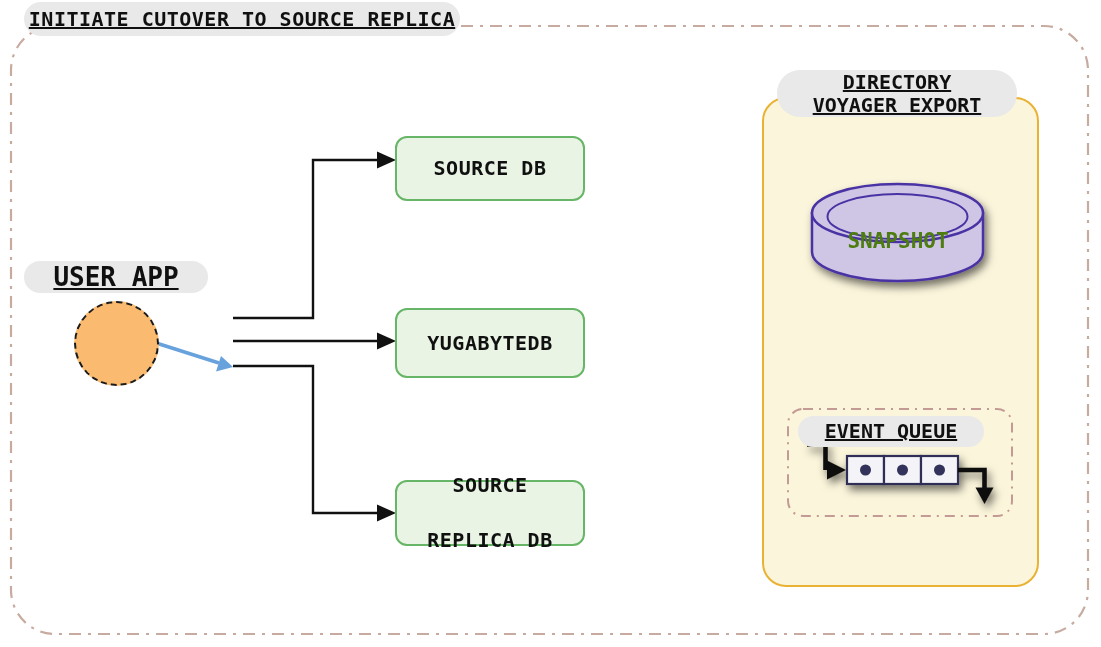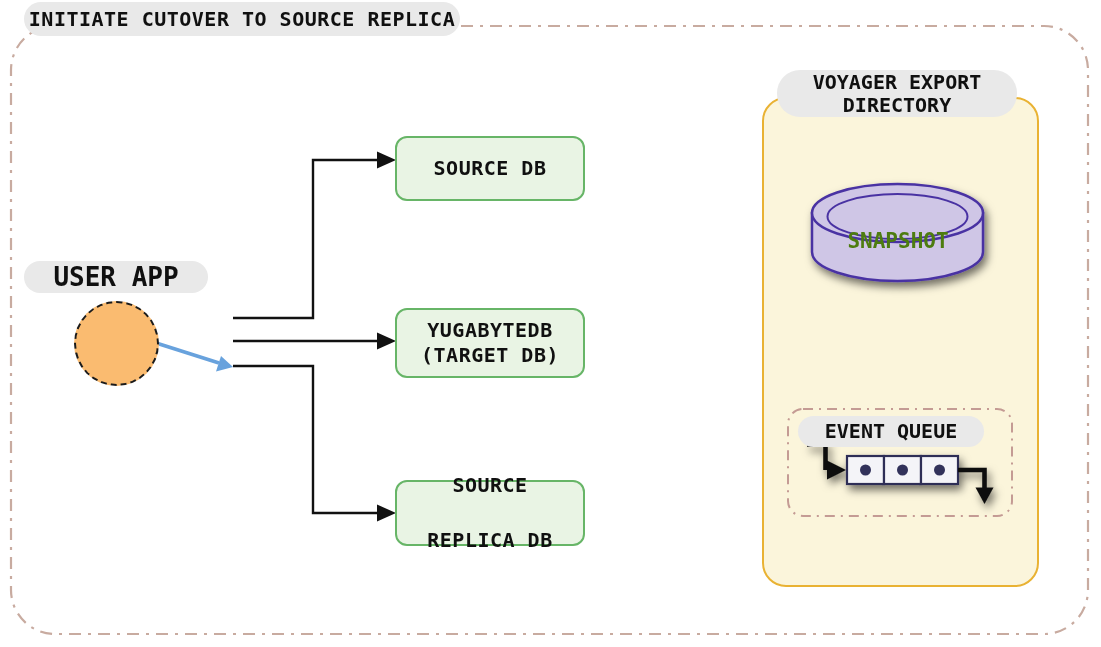--- a/index.html
+++ b/index.html
@@ -4,21 +4,21 @@
 <style>
   html,body { margin:0; padding:0; background:#ffffff; }
   .canvas {
     position:relative; width:1101px; height:647px; background:#ffffff;
     font-family:"DejaVu Sans Mono","Liberation Mono",monospace;
     font-weight:700; color:#101010; overflow:hidden;
   }
   svg.layer { position:absolute; left:0; top:0; z-index:2; }
   .pill {
     position:absolute; background:#E9E9E9; border-radius:20px;
-    text-align:center; z-index:3; box-sizing:border-box;
+    text-align:center; z-index:3; box-sizing:border-box;text-decoration:underline;
   }
   .title-pill  { left:24px;  top:2px;   width:436px; height:34px; line-height:34px; font-size:20px; letter-spacing:0.5px; }
   .userapp-pill{ left:24px;  top:261px; width:184px; height:32px; line-height:32px; font-size:26px; }
   .voyager-pill{ left:777px; top:70px;  width:240px; height:47px; font-size:20px; line-height:23px;
                  border-radius:23px; display:flex; flex-direction:column; justify-content:center; }
   .queue-pill  { left:798px; top:393px; width:186px; height:31px; line-height:31px; font-size:20px;margin-top:23px; }
   .circle {
     position:absolute; left:74px; top:301px; width:85px; height:85px;
     background:#FABB70; border:2.5px dashed #1a1a1a; border-radius:50%;
     z-index:3; box-sizing:border-box;
@@ -106,30 +106,29 @@
   <div class="pill userapp-pill">USER APP</div>
 
   <div class="circle"></div>
 
   <div class="db-box" id="db1">
     <span>SOURCE DB</span>
   </div>
 
   <div class="db-box" id="db2">
     <span>YUGABYTEDB</span>
-    <span>(TARGET DB)</span>
   </div>
 
   <div class="db-box" id="db3">
     <span>SOURCE</span>
     <span>REPLICA DB</span>
   </div>
 
   <div class="pill voyager-pill">
+    <span>DIRECTORY</span>
     <span>VOYAGER EXPORT</span>
-    <span>DIRECTORY</span>
   </div>
 
   <div class="snapshot-label">SNAPSHOT</div>
 
   <div class="pill queue-pill">EVENT QUEUE</div>
 
 </div>
 
 </body></html>

